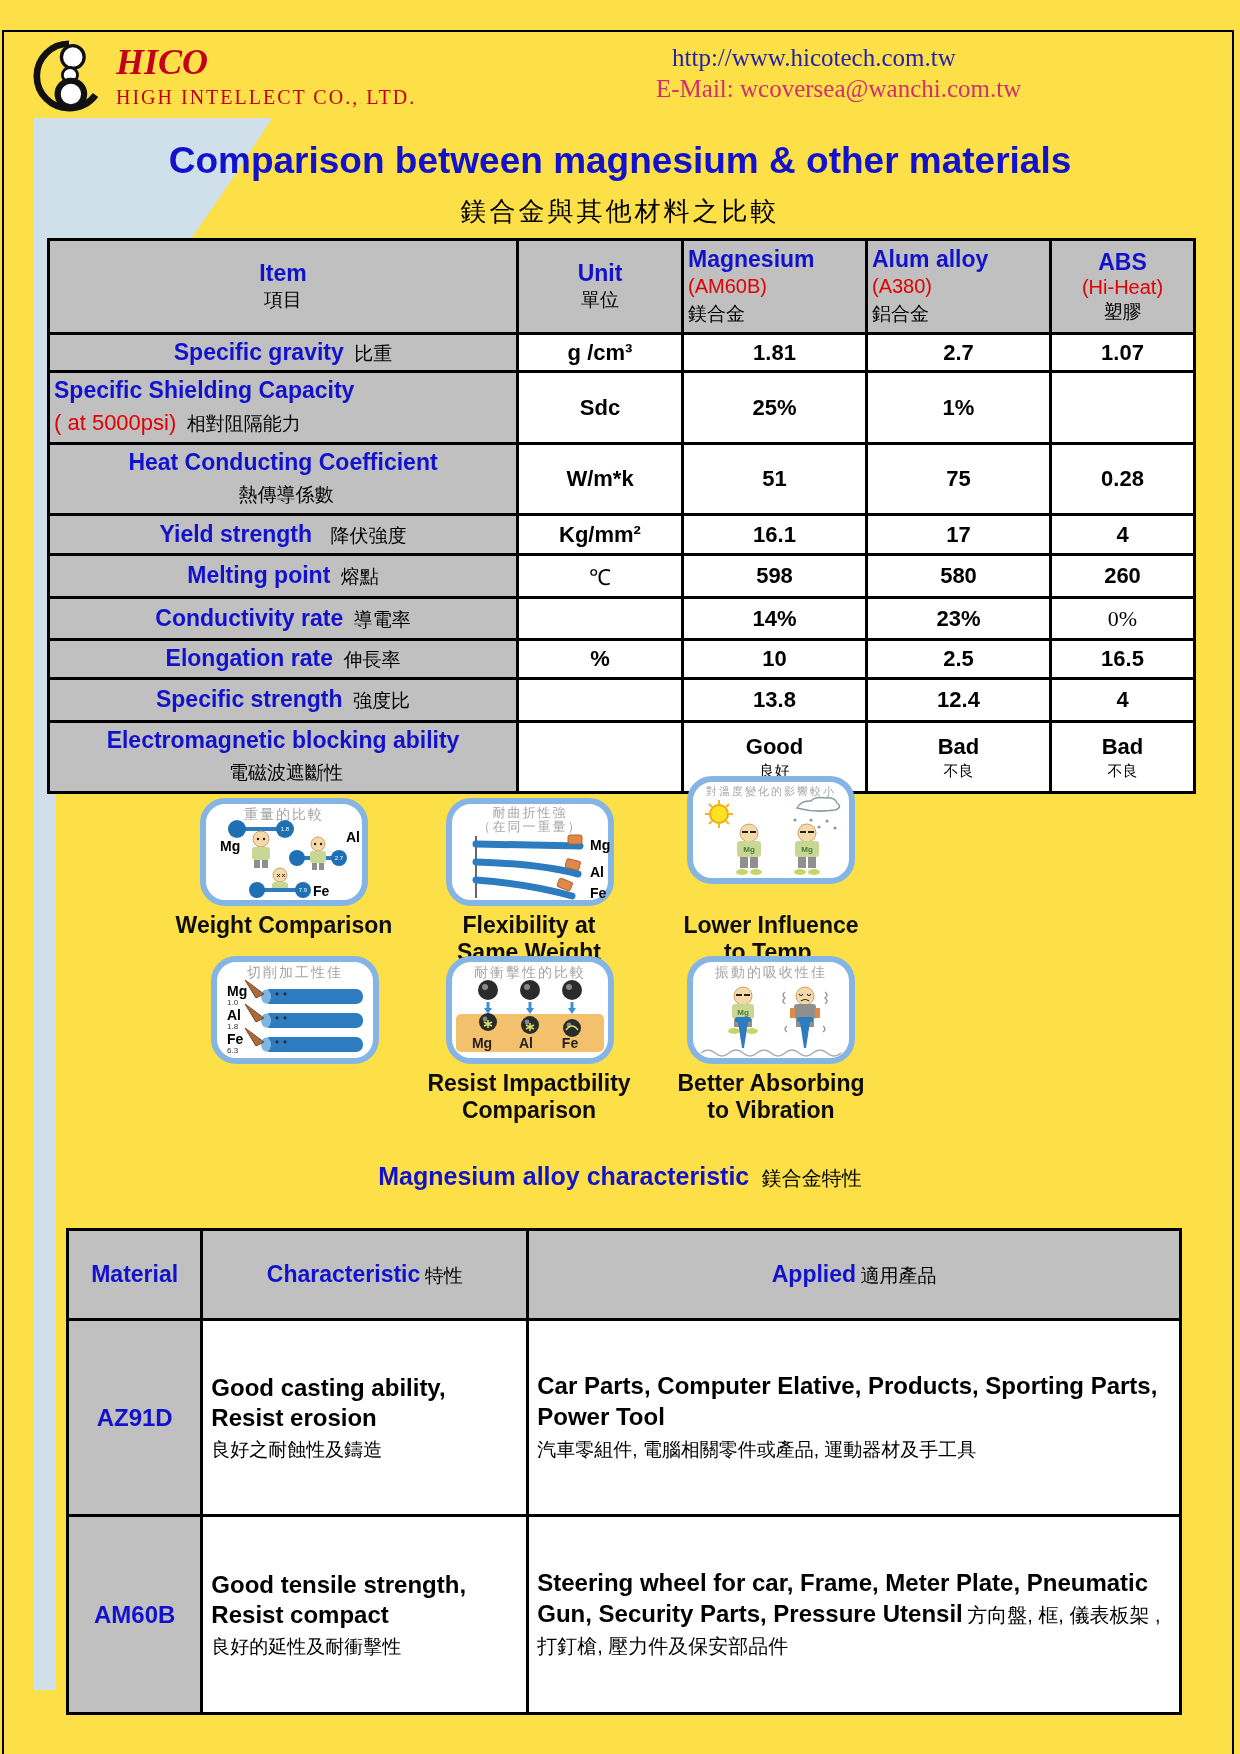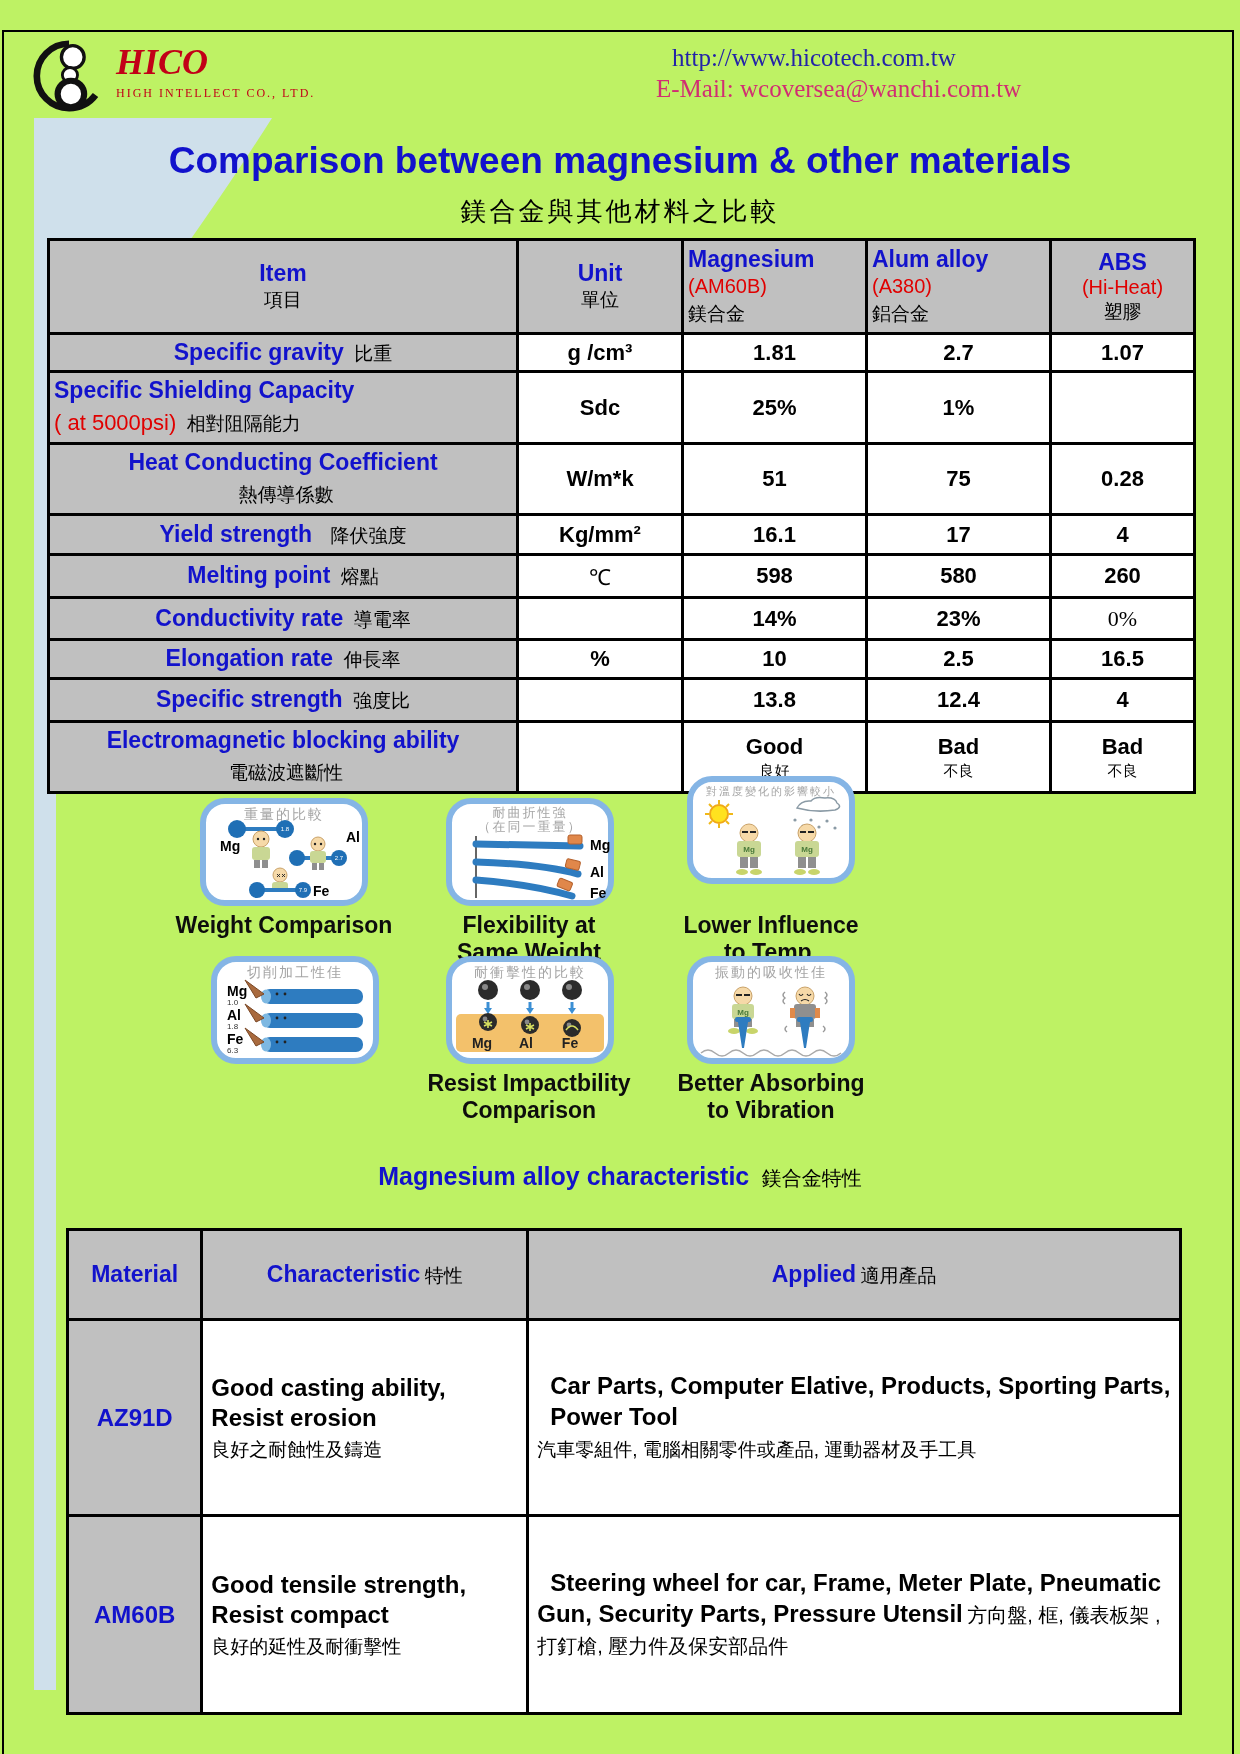--- a/index.html
+++ b/index.html
@@ -1,28 +1,28 @@
 <!DOCTYPE html>
 <html><head>
 <meta charset="utf-8">
 <style>
   html,body{margin:0;padding:0;background:#ffffff;}
-  .page{position:relative;width:1240px;height:1754px;background:#bef264;overflow:hidden;
+  .page{position:relative;width:1240px;height:1754px;background:#fde047;overflow:hidden;
         font-family:"Liberation Sans", sans-serif;}
   .page-frame{position:absolute;left:2px;top:30px;width:1232px;height:1724px;
               border:2px solid #000;border-bottom:none;box-sizing:border-box;}
   .swoosh{position:absolute;left:0;top:0;z-index:0;}
 
   
   .logo-block{position:absolute;left:32px;top:40px;display:flex;align-items:flex-start;z-index:2;}
   .logo-mark{width:74px;height:72px;}
   .logo-text{margin-left:10px;padding-top:4px;}
   .logo-name{font-family:"Liberation Serif", serif;font-style:italic;font-weight:bold;
              font-size:36px;color:#c20017;line-height:36px;}
-  .logo-company{font-family:"Liberation Serif", serif;font-size:12px;color:#c20017;
+  .logo-company{font-family:"Liberation Serif", serif;font-size:20px;color:#c20017;
                 letter-spacing:2px;margin-top:6px;}
   .contact{position:absolute;left:656px;top:44px;z-index:2;font-family:"Liberation Serif", serif;}
   .contact .url{font-size:25px;color:#2323a8;margin-left:16px;}
   .contact .mail{font-size:25px;color:#d12e72;margin-top:3px;}
 
   
   .title-en{position:absolute;left:0;top:140px;width:1240px;text-align:center;z-index:2;
             font-size:37px;font-weight:bold;color:#1212cc;}
   .title-zh{position:absolute;left:0;top:194px;width:1240px;text-align:center;z-index:2;
             font-family:"Liberation Serif", serif;font-size:26px;color:#000;letter-spacing:3px;}
@@ -91,21 +91,21 @@
   .s2-en{color:#1212cc;font-weight:bold;font-size:25px;}
   .s2-zh{color:#000;font-size:20px;margin-left:8px;}
   .chr-table{position:absolute;left:66px;top:1228px;width:1116px;table-layout:fixed;}
   .chr-table td,.chr-table th{border:3px solid #000;padding:6px 8px;vertical-align:middle;
                               background:#fff;box-sizing:border-box;}
   .chr-table th{background:#c0c0c0;}
   .mat-cell{background:#c0c0c0 !important;text-align:center;color:#1212cc;
             font-weight:bold;font-size:24px;}
   .char-en{font-weight:bold;font-size:24px;color:#000;line-height:30px;}
   .char-zh{font-size:19px;color:#000;margin-top:4px;line-height:26px;}
-  .applied-en{font-weight:bold;font-size:24px;color:#000;line-height:31px;margin-left:13px;}
+  .applied-en{font-weight:bold;font-size:24px;color:#000;line-height:31px;}
   .applied-zh{font-size:20px;color:#000;line-height:31px;}
   .applied-zh.blocked{display:block;margin-top:2px;font-size:19px;}
 </style>
 </head>
 <body>
 
 <div class="page">
 
   <svg class="swoosh" width="1240" height="1754">
     <path d="M34 118 L272 118 C244 162 208 216 166 274 C120 338 62 402 56 458 L56 1690 L34 1690 Z" fill="#cfe0eb"></path>

